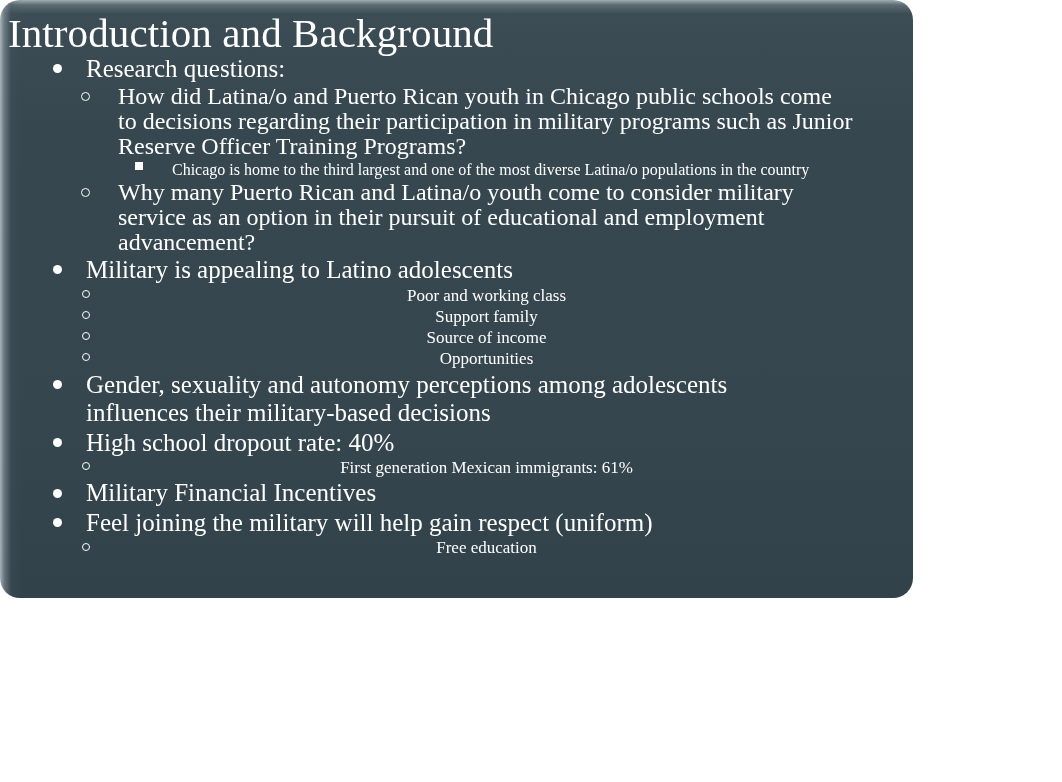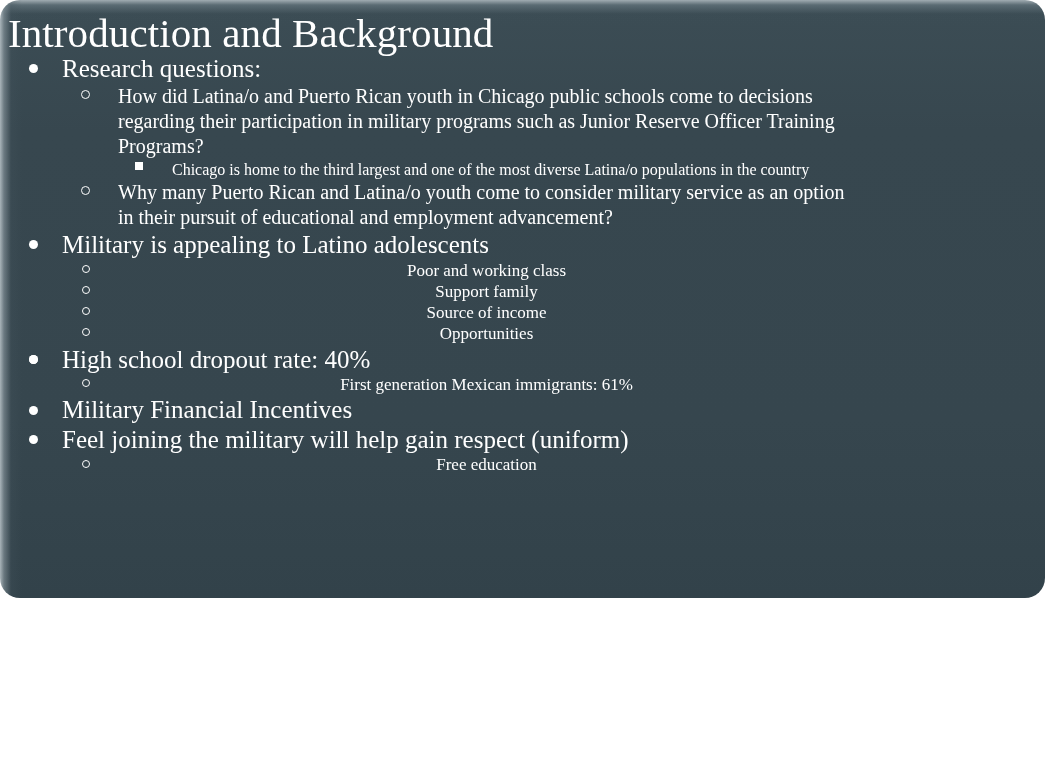--- a/index.html
+++ b/index.html
@@ -11,21 +11,21 @@
     overflow: hidden;
   }
   body {
     font-family: "Liberation Serif", "DejaVu Serif", serif;
   }
 
   .slide {
     position: absolute;
     left: 0px;
     top: 0px;
-    width: 1045px;
+    width: 913px;
     height: 598px;
     border-radius: 20px;
     background:
       linear-gradient(to right,
         rgba(190,200,205,0.85) 0px,
         rgba(150,163,170,0.55) 4px,
         rgba(70,86,95,0.25) 11px,
         rgba(55,71,79,0.0) 22px),
       linear-gradient(to bottom,
         rgba(186,196,201,0.80) 0px,
@@ -88,21 +88,21 @@
     width: 9px;
     height: 9px;
     border-radius: 50%;
     background: #ffffff;
     vertical-align: middle;
     margin-top: -3px;
   }
 
   
   .l2 {
-    font-size: 20px;
+    font-size: 24px;
     line-height: 25px;
     padding-left: 118px;
     padding-right: 190px;
   }
   .l2 > .bullet {
     left: 81px;
   }
   .l2 > .bullet::before {
     content: "";
     display: inline-block;
@@ -150,41 +150,41 @@
   .l3 > .bullet::before {
     content: "";
     display: inline-block;
     width: 8px;
     height: 8px;
     background: #ffffff;
     vertical-align: middle;
     margin-top: -3px;
   }
 
-  .sp-l1 { margin-top: 1px; }
+  .sp-l1 { margin-top: 1px; margin-left: 24px; }
 </style>
 </head>
 <body>
 
 <div class="slide">
 
   <div class="title">Introduction and Background</div>
 
   <div class="body">
 
   <div class="row l1 sp-l1"><span class="bullet"></span><span>Research questions:</span></div>
       <div class="row l2"><span class="bullet"></span><span>How did Latina/o and Puerto Rican youth in Chicago public schools come to decisions regarding their participation in military programs such as Junior Reserve Officer Training Programs?</span></div>
       <div class="row l3"><span class="bullet"></span><span>Chicago is home to the third largest and one of the most diverse Latina/o populations in the country</span></div>
       <div class="row l2"><span class="bullet"></span><span>Why many Puerto Rican and Latina/o youth come to consider military service as an option in their pursuit of educational and employment advancement?</span></div>
       <div class="row l1 sp-l1"><span class="bullet"></span><span>Military is appealing to Latino adolescents</span></div>
       <div class="row l2s"><span class="bullet"></span><span>Poor and working class</span></div>
       <div class="row l2s"><span class="bullet"></span><span>Support family</span></div>
       <div class="row l2s"><span class="bullet"></span><span>Source of income</span></div>
       <div class="row l2s"><span class="bullet"></span><span>Opportunities</span></div>
-      <div class="row l1 sp-l1"><span class="bullet"></span></div>
+      <div class="row l1 sp-l1"><span class="bullet"></span><span>Gender, sexuality and autonomy perceptions among adolescents influences their military-based decisions</span></div>
       <div class="row l1 sp-l1"><span class="bullet"></span><span>High school dropout rate: 40%</span></div>
       <div class="row l2s"><span class="bullet"></span><span>First generation Mexican immigrants: 61%</span></div>
       <div class="row l1 sp-l1"><span class="bullet"></span><span>Military Financial Incentives</span></div>
       <div class="row l1 sp-l1"><span class="bullet"></span><span>Feel joining the military will help gain respect (uniform)</span></div>
       <div class="row l2s"><span class="bullet"></span><span>Free education</span></div>
     </div>
 
 </div>
 
 </body></html>

